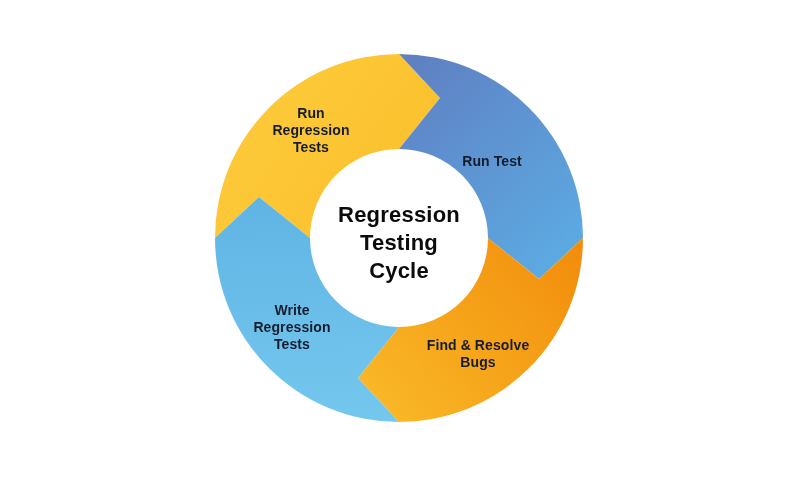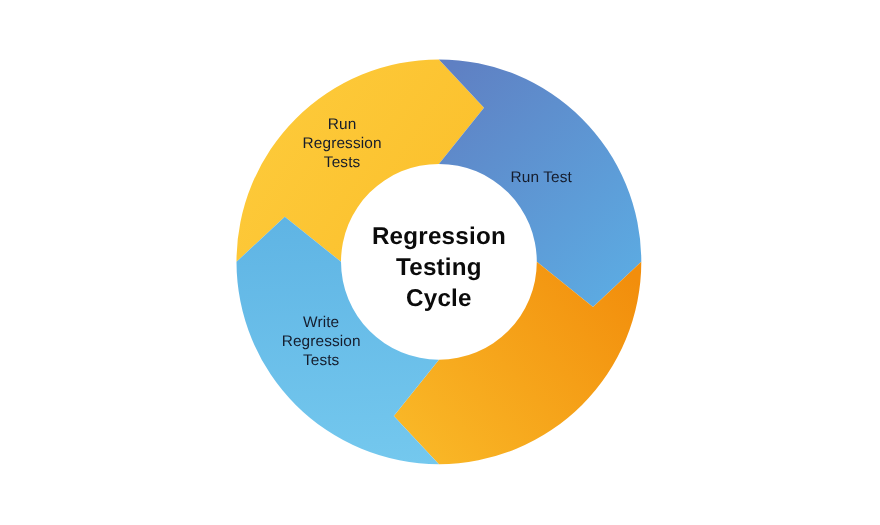--- a/index.html
+++ b/index.html
@@ -18,21 +18,21 @@
   .diagram-svg {
     position: absolute;
     left: 0;
     top: 0;
   }
   .seg-label {
     position: absolute;
     transform: translate(-50%, -50%);
     white-space: pre-line;
     text-align: center;
-    font-weight: 400;
+    font-weight: 700;
     font-size: 14px;
     line-height: 17px;
     color: #151C2C;
     letter-spacing: 0.1px;
   }
   .center-title {
     position: absolute;
     left: 399px;
     top: 243px;
     transform: translate(-50%, -50%);
@@ -102,22 +102,24 @@
              L 358 378.1
              Z"></path>
   </svg>
 
   <div class="seg-label" style="left:311px; top:130px;">Run
 Regression
 Tests</div>
 
   <div class="seg-label" style="left:492px; top:161px;">Run Test</div>
 
+  <div class="seg-label" style="left:478px; top:354px;">Find &amp; Resolve
+Bugs</div>
 
-  <div class="seg-label" style="left:292px; top:310px;">Write
+  <div class="seg-label" style="left:292px; top:327px;">Write
 Regression
 Tests</div>
 
   <div class="center-title">Regression
 Testing
 Cycle</div>
 
 </div>
 
 </body></html>

